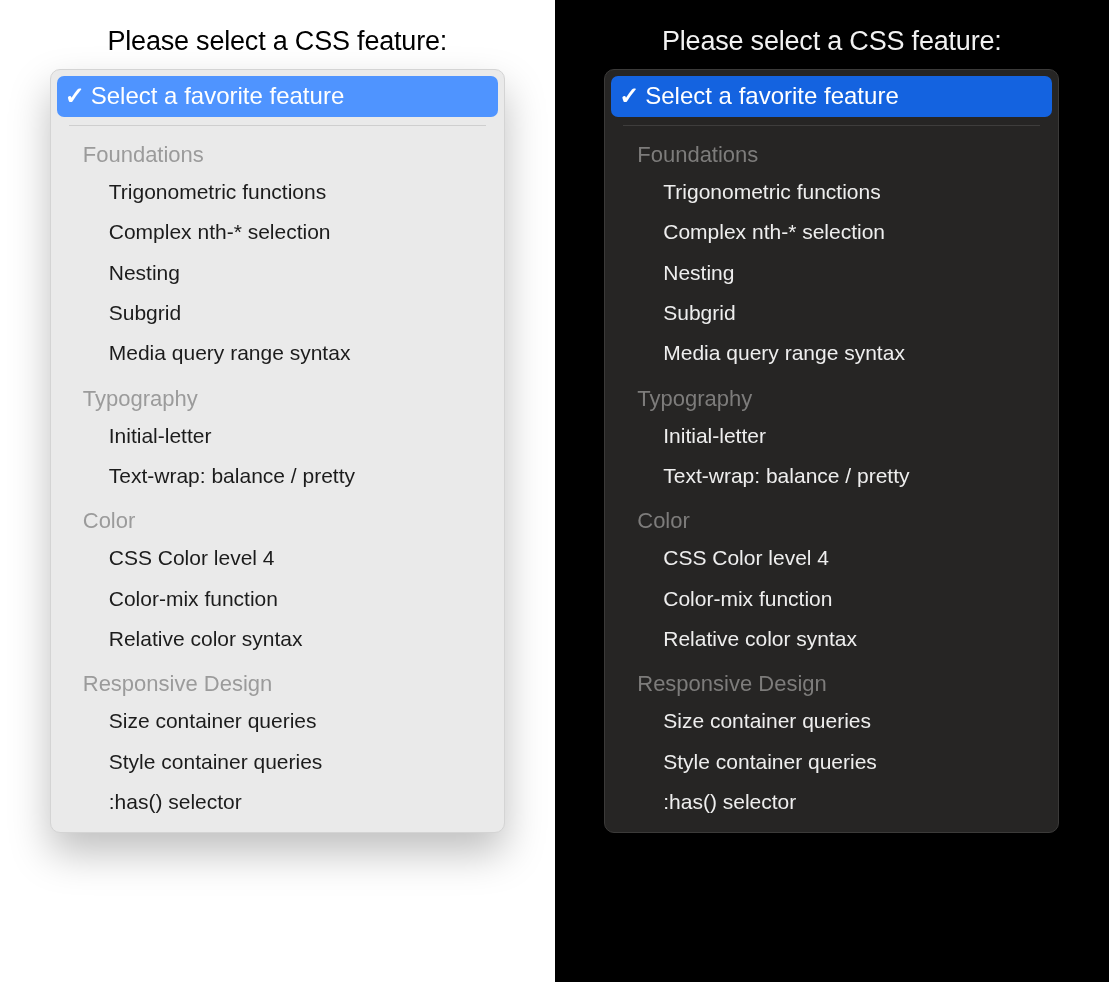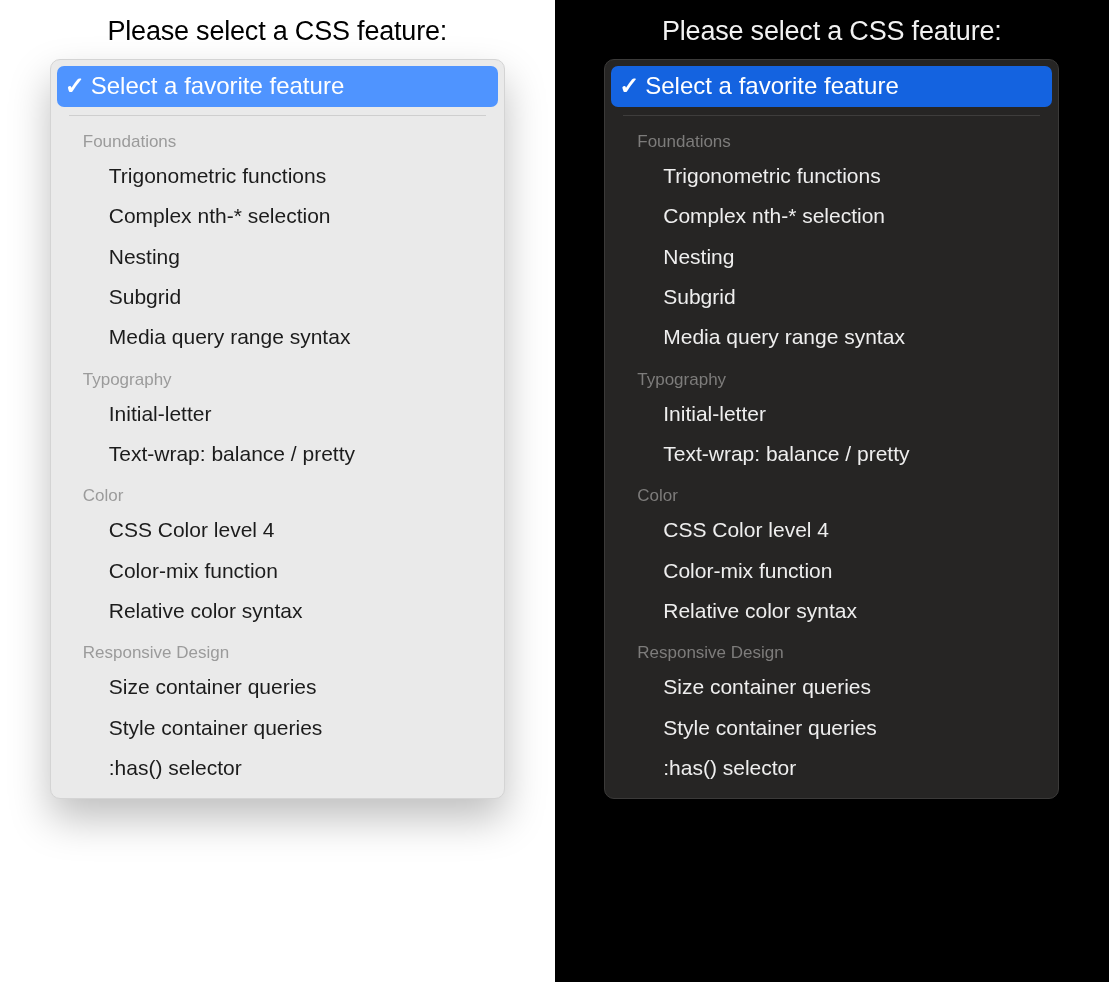--- a/index.html
+++ b/index.html
@@ -5,21 +5,21 @@
     * { box-sizing: border-box; margin: 0; padding: 0; }
     body {
       font-family: -apple-system, BlinkMacSystemFont, "Segoe UI", Helvetica, Arial, sans-serif;
       width: 1109px;
       height: 982px;
       display: flex;
     }
     .pane {
       width: 50%;
       height: 100%;
-      padding-top: 16px;
+      padding-top: 26px;
       display: flex;
       flex-direction: column;
       align-items: center;
     }
     .pane.light { background: #ffffff; }
     .pane.dark  { background: #000000; }
     .prompt {
       font-size: 27px;
       font-weight: 400;
       margin-bottom: 12px;
@@ -62,21 +62,21 @@
     }
 
     .divider {
       height: 1px;
       margin: 8px 12px 4px 12px;
     }
     .light .divider { background: #cfcfcf; }
     .dark  .divider { background: #3e3d3c; }
 
     .group-label {
-      font-size: 17px;
+      font-size: 22px;
       padding: 12px 8px 4px 26px;
     }
     .light .group-label { color: #9b9b9b; }
     .dark  .group-label { color: #7d7c7b; }
 
     .option {
       font-size: 21px;
       padding: 6px 8px 6px 52px;
       border-radius: 6px;
       line-height: 1.35;

